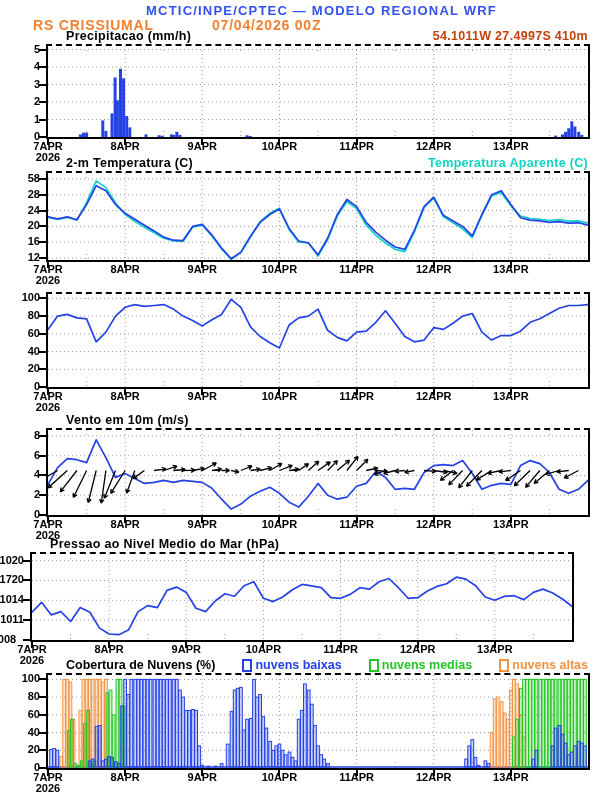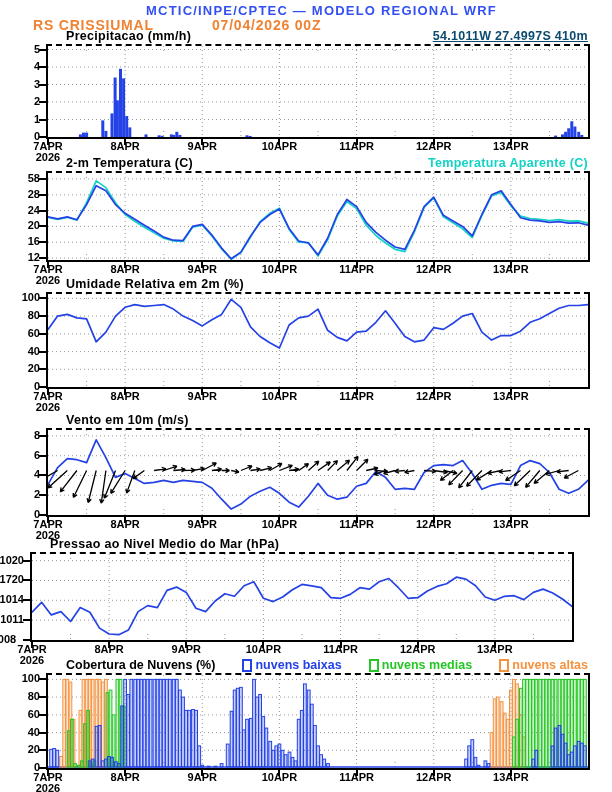--- a/index.html
+++ b/index.html
@@ -27,21 +27,21 @@
 </head>
 <body>
 
 <div id="app">
   <div class="hline1" style="color: rgb(51, 80, 242);">MCTIC/INPE/CPTEC — MODELO REGIONAL WRF</div>
   <div class="hitem" style="left: 33px; color: rgb(239, 130, 51);">RS CRISSIUMAL</div>
   <div class="hitem" style="left: 212px; color: rgb(239, 130, 51);">07/04/2026 00Z</div>
 
   <div class="panel" style="top: 44px; left: 46px; width: 540px; height: 91px;">
     <div class="ptitle">Precipitacao (mm/h)</div>
-    <div class="ptitle right" style="color: #0c4a6e; text-decoration: underline;">54.1011W 27.4997S 410m</div>
+    <div class="ptitle right" style="color: #c2410c;">54.1011W 27.4997S 410m</div>
     <svg width="540" height="91" viewBox="0 0 540 91">
         <line x1="0" x2="540" y1="73.5" y2="73.5" class="grid"></line>
         <line x1="0" x2="540" y1="56.0" y2="56.0" class="grid"></line>
         <line x1="0" x2="540" y1="38.5" y2="38.5" class="grid"></line>
         <line x1="0" x2="540" y1="21.0" y2="21.0" class="grid"></line>
         <line x1="0" x2="540" y1="3.5" y2="3.5" class="grid"></line>
         <line x1="77.14285714285714" x2="77.14285714285714" y1="0" y2="91" class="grid"></line>
         <line x1="154.28571428571428" x2="154.28571428571428" y1="0" y2="91" class="grid"></line>
         <line x1="231.42857142857142" x2="231.42857142857142" y1="0" y2="91" class="grid"></line>
         <line x1="308.57142857142856" x2="308.57142857142856" y1="0" y2="91" class="grid"></line>
@@ -176,21 +176,20 @@
       <div class="xlab" style="left: 282.571px; top: 90px;">11APR</div>
       <div class="xtick" style="left: 307.571px;"></div>
       <div class="xlab" style="left: 359.714px; top: 90px;">12APR</div>
       <div class="xtick" style="left: 384.714px;"></div>
       <div class="xlab" style="left: 436.857px; top: 90px;">13APR</div>
       <div class="xtick" style="left: 461.857px;"></div>
       <div class="xlab" style="left: -26px; top: 101px;">2026</div>
     </div>
 
   <div class="panel" style="top: 292px; left: 46px; width: 540px; height: 93px;">
-    <div class="ptitle">Umidade Relativa em 2m (%)</div>
     <svg width="540" height="93" viewBox="0 0 540 93">
         <line x1="0" x2="540" y1="75.3" y2="75.3" class="grid"></line>
         <line x1="0" x2="540" y1="57.6" y2="57.6" class="grid"></line>
         <line x1="0" x2="540" y1="39.9" y2="39.9" class="grid"></line>
         <line x1="0" x2="540" y1="22.1" y2="22.1" class="grid"></line>
         <line x1="0" x2="540" y1="4.4" y2="4.4" class="grid"></line>
         <line x1="77.14285714285714" x2="77.14285714285714" y1="0" y2="93" class="grid"></line>
         <line x1="154.28571428571428" x2="154.28571428571428" y1="0" y2="93" class="grid"></line>
         <line x1="231.42857142857142" x2="231.42857142857142" y1="0" y2="93" class="grid"></line>
         <line x1="308.57142857142856" x2="308.57142857142856" y1="0" y2="93" class="grid"></line>

